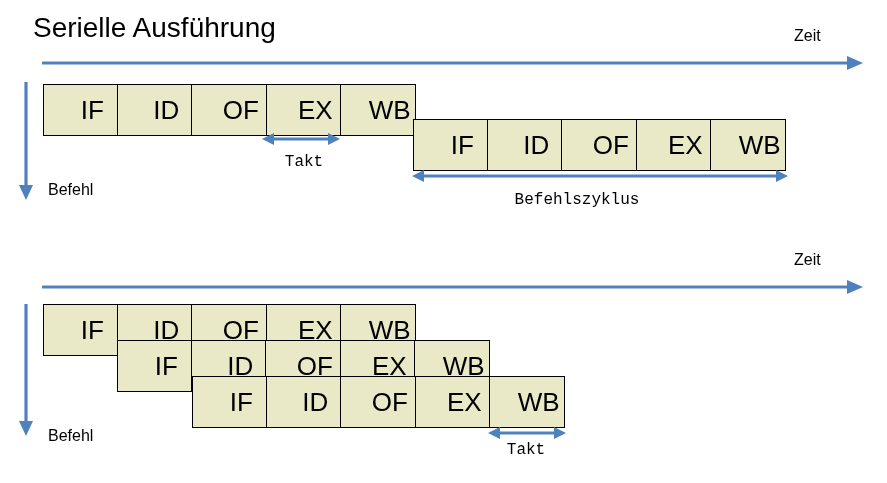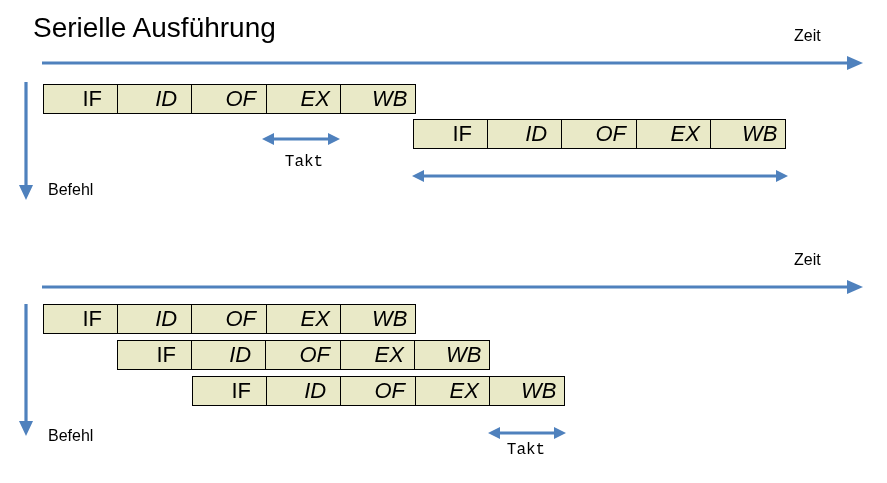--- a/index.html
+++ b/index.html
@@ -8,28 +8,28 @@
     background:#ffffff; color:#000;
     font-family:"Liberation Sans", sans-serif;
     overflow:hidden;
   }
   .title { position:absolute; font-size:28px; line-height:1.1; white-space:nowrap; }
   .lbl   { position:absolute; font-size:16px; line-height:1.1; white-space:nowrap; }
   .center{ text-align:center;font-family:Liberation Mono, monospace; }
 
   .row  { position:absolute; display:flex; }
   .cell {
-    width:74.5px; height:30px; box-sizing:border-box;
+    width:74.5px; height:52px; box-sizing:border-box;
     border:1.6px solid var(--box-border, #000);
     background:var(--box-fill, #E9E9C7);
     display:flex; align-items:center; justify-content:center;
-    font-size:22px;
+    font-size:26px;
     padding-left:24px;
   }
-  .cell + .cell { border-left:none;font-style:italic; }
+  .cell + .cell { border-left:none; }
 
   .arrow-svg { position:absolute; overflow:visible; display:block; }
   .ln { stroke: var(--arrow-color, #4F81BD); stroke-width:3.2; fill:none; }
   .hd { fill: var(--arrow-color, #4F81BD); }
 
   
   .t-serial   { left:33px;  top:13px;  }
   .z-serial   { left:794px; top:27px;  }
   .za-serial  { left:40px;  top:54px;  width:824px; height:18px; }
   .ba-serial  { left:17px;  top:80px;  width:18px;  height:122px; }
@@ -92,20 +92,21 @@
     <div class="cell">OF</div>
     <div class="cell">EX</div>
     <div class="cell">WB</div>
   </div>
 
   <svg class="arrow-svg ca-serial" viewBox="0 0 378 14">
     <line class="ln" x1="11" y1="7" x2="367" y2="7"></line>
     <polygon class="hd" points="13,1 1,7 13,13"></polygon>
     <polygon class="hd" points="365,1 377,7 365,13"></polygon>
   </svg>
+  <div class="lbl center cl-serial">Befehlszyklus</div>
 
   <div class="lbl b-serial">Befehl</div>
 
   <div class="lbl z-pipe">Zeit</div>
 
   <svg class="arrow-svg za-pipe" viewBox="0 0 824 18">
     <line class="ln" x1="2" y1="9" x2="809" y2="9"></line>
     <polygon class="hd" points="807,2 823,9 807,16"></polygon>
   </svg>
 

